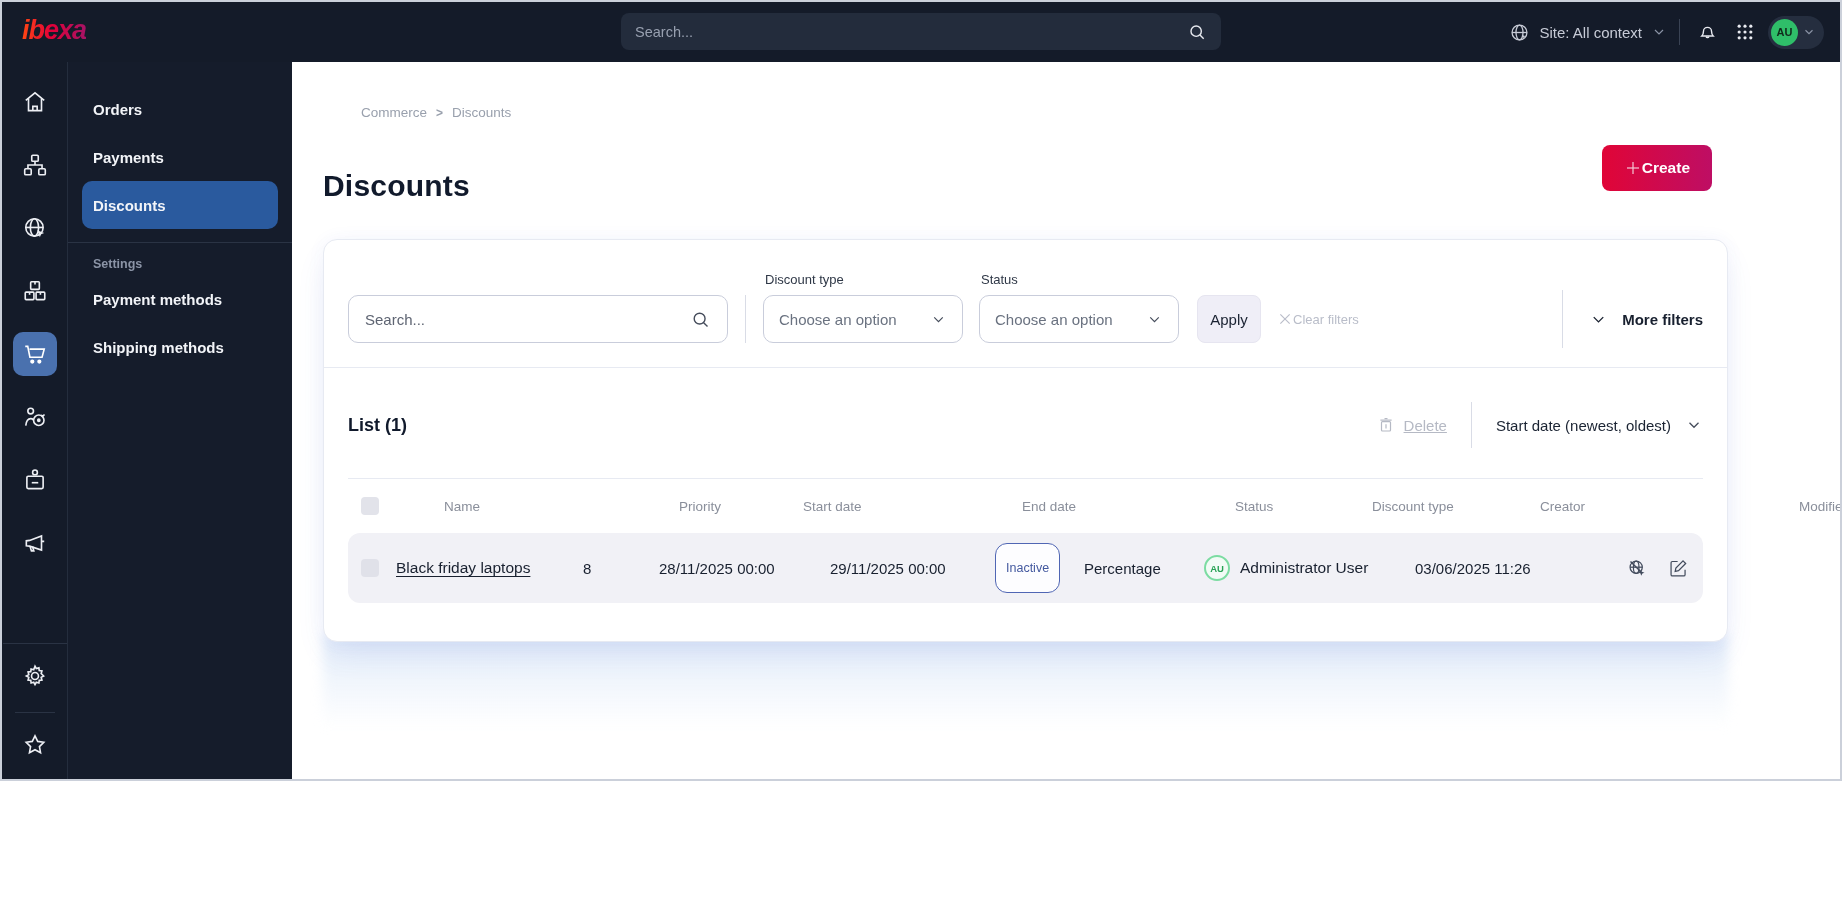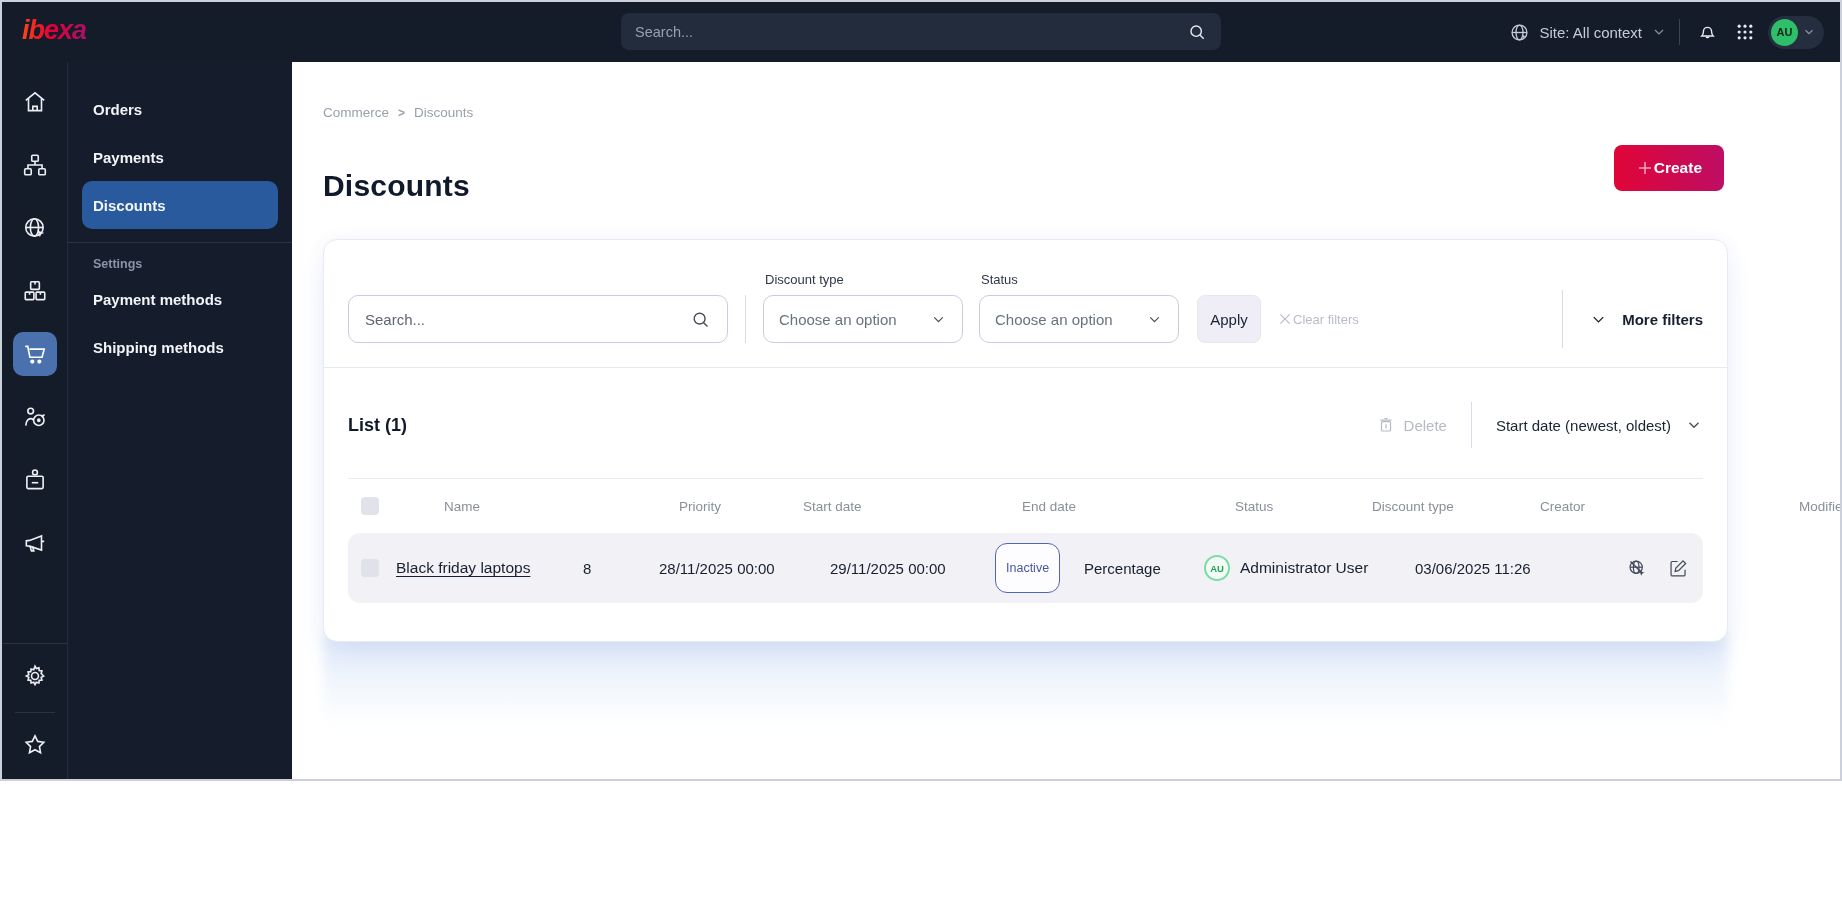--- a/index.html
+++ b/index.html
@@ -87,25 +87,25 @@
   .panel-item.active{background:var(--active-blue);}
   .panel-divider{height:1px;background:#2A3344;margin:13px 0 0 0;}
   .panel-section-label{
     margin:14px 0 4px 25px;color:#8B94A6;font-size:12.5px;font-weight:700;
   }
   
   .main{flex:1;background:#fff;position:relative;overflow:hidden;}
   .main-inner{position:relative;margin-left:31px;width:1405px;}
   .breadcrumb{
     margin-top:43px;display:flex;align-items:center;gap:9px;
-    color:#99A0AD;font-size:13.5px;
+    color:#99A0AD;font-size:13.5px;margin-left:38px;
   }
   .breadcrumb .sep{font-weight:700;font-size:12px;}
   .create-btn{
-    position:absolute;top:40px;right:4px;height:46px;padding:0 22px;
+    position:absolute;top:40px;right:16px;height:46px;padding:0 22px;
     background:linear-gradient(90deg,var(--brand-red) 0%,var(--brand-magenta) 100%);
     border:none;border-radius:8px;color:#fff;font-size:15.5px;font-weight:600;
     display:flex;align-items:center;cursor:pointer;font-family:inherit;
   }
   .page-title{margin-top:49px;font-size:30px;font-weight:700;color:#111A2C;letter-spacing:.2px;}
   
   .card{
     margin-top:36px;width:1405px;background:#fff;border:1px solid var(--border-light);
     border-radius:14px;position:relative;z-index:2;
     box-shadow:0 14px 34px -8px rgba(80,105,210,.14), 0 0 18px rgba(80,105,210,.05);
@@ -147,21 +147,21 @@
   .more-filters-wrap{margin-left:auto;display:flex;align-items:center;height:48px;}
   .more-divider{width:1px;height:58px;background:#D9DCE6;margin-right:26px;align-self:center;}
   .more-filters{
     display:flex;align-items:center;gap:14px;color:#18202F;font-size:15px;font-weight:700;cursor:pointer;
   }
   
   .list-section{padding:34px 24px 38px 24px;}
   .list-head{display:flex;align-items:center;}
   .list-title{font-size:18px;font-weight:700;color:#111A2C;}
   .list-head-right{margin-left:auto;display:flex;align-items:center;}
-  .delete-btn{display:flex;align-items:center;gap:9px;color:#B5B9C4;font-size:15px;cursor:default;}
+  .delete-btn{display:flex;align-items:center;gap:9px;color:#B5B9C4;font-size:15px;cursor:default;text-decoration:underline;}
   .lh-divider{width:1px;height:46px;background:#D9DCE6;margin:0 24px;}
   .sort-select{display:flex;align-items:center;gap:14px;color:#1B2433;font-size:15px;cursor:pointer;}
   .sort-select .chev{color:#454C5B;}
   
   .table{margin-top:30px;border-top:1px solid var(--border-light);}
   .tr{
     display:grid;
     grid-template-columns:48px 187px 76px 171px 165px 89px 120px 211px 190px 1fr;
     align-items:center;
   }

